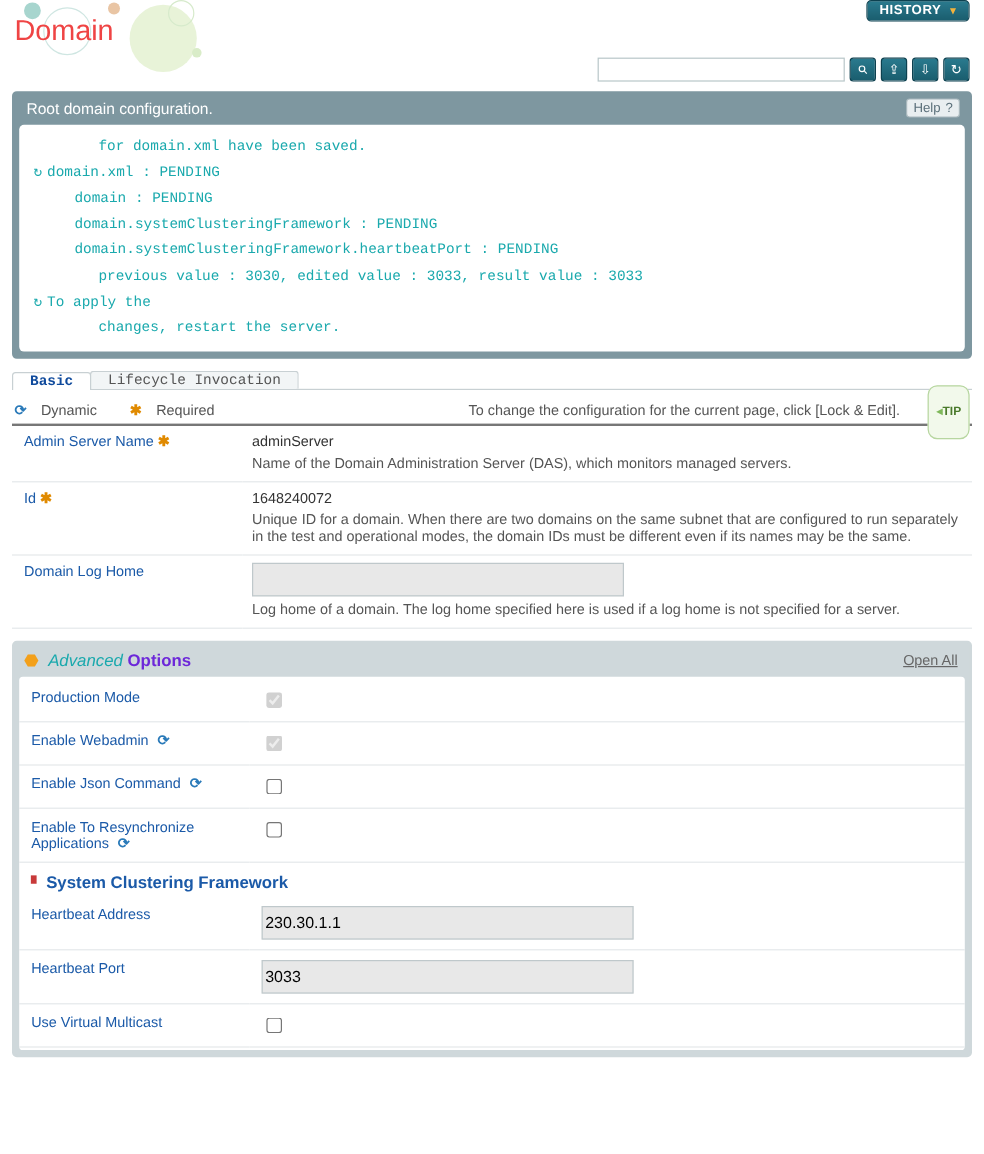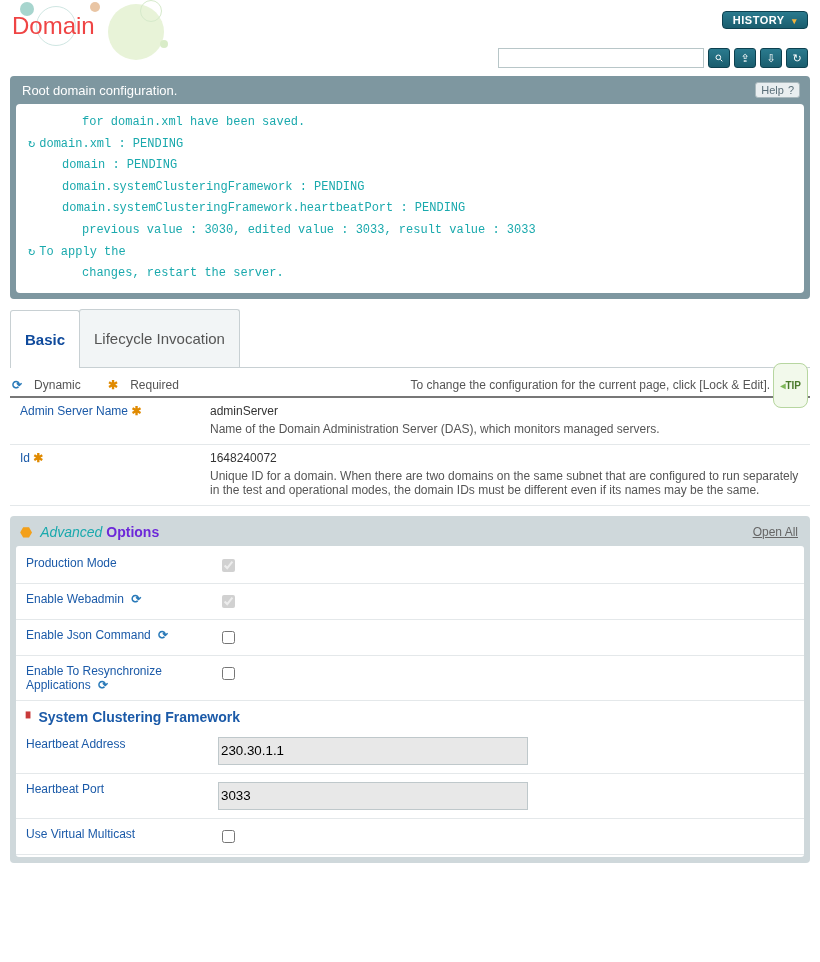--- a/index.html
+++ b/index.html
@@ -11,21 +11,21 @@
     background: #fff;
     width: 820px;
   }
   .top-area {
     position: relative;
     padding: 8px 12px 0 12px;
     min-height: 48px;
   }
   .history-btn {
     position: absolute;
-    top: 11px; right: 12px;
+    top: 0; right: 12px;
     background: linear-gradient(#2a7a8e,#1a5d6e);
     border: 1px solid #0d4150;
     border-radius: 4px;
     color: #fff;
     font-weight: bold;
     font-size: 11px;
     padding: 2px 10px 2px 10px;
     letter-spacing: 0.5px;
   }
   .history-btn .chev { color: #f3b33d; font-size: 9px; margin-left:4px; }
@@ -111,43 +111,43 @@
   .log-line .rl{color:#1aa9ad;margin-right:4px;}
   .tabs {
     margin: 0 10px;
     border-bottom: 1px solid #c8d0d3;
     display:flex;
   }
   .tab {
     border:1px solid #c8d0d3;
     border-bottom:none;
     background:#f2f5f6;
-    padding:20px 14px;
-    font-size:15px;
+    padding:0 14px;
+    font-size:12px;
     color:#555;
     margin-right:-1px;
-    border-top-left-radius:3px;border-top-right-radius:3px;
+    border-top-left-radius:3px;border-top-right-radius:3px;font-family:Liberation Mono, monospace;
   }
   .tab.active{
     background:#fff;color:#0f4a9c;font-weight:bold;
     position:relative;top:1px;
   }
   .legend-bar{
     margin: 4px 10px 0 10px;
     padding:6px 2px 4px 2px;
     border-bottom:2px solid #777;
     display:flex;justify-content:space-between;align-items:center;
     font-size:12px;color:#555;
   }
   .legend-left span{margin-right:12px;}
   .ic-dyn{color:#2a7ab9;font-weight:bold;margin-right:3px;}
   .ic-req{color:#e08a00;font-weight:bold;margin-right:3px;}
   .tip-chip{
     border:1px solid #b7d6a0;border-radius:8px;background:#f2f9eb;color:#4a7a2b;
-    padding:16px 6px;font-size:10px;font-weight:bold;margin-left:0;
+    padding:16px 6px;font-size:10px;font-weight:bold;margin-left:20px;
   }
   table.form{
     width: calc(100% - 20px);
     margin: 0 10px 10px 10px;
     border-collapse: collapse;
   }
   table.form td{
     border-bottom:1px solid #e4e8ea;
     padding:6px 8px 8px 8px;
     vertical-align:top;
@@ -289,20 +289,27 @@
   <tr>
     <td class="label">
       <span>Id</span>
       <span class="ic-req">✱</span>
     </td>
     <td>
       <div class="val-strong">1648240072</div>
       <div class="desc">Unique ID for a domain. When there are two domains on the same subnet that are configured to run separately in the test and operational modes, the domain IDs must be different even if its names may be the same.</div>
     </td>
   </tr>
+  <tr>
+    <td class="label">Domain Log Home</td>
+    <td>
+      <input class="text-input" value="" style="">
+      <div class="desc">Log home of a domain. The log home specified here is used if a log home is not specified for a server.</div>
+    </td>
+  </tr>
 </tbody>
   </table>
 
 <div class="adv-panel">
   <div class="adv-header">
     <span>
       <span class="shield">⬣</span>
       <span class="ttl"><span>Advanced</span><b> Options</b></span>
     </span>
     <a class="openall">Open All</a>

